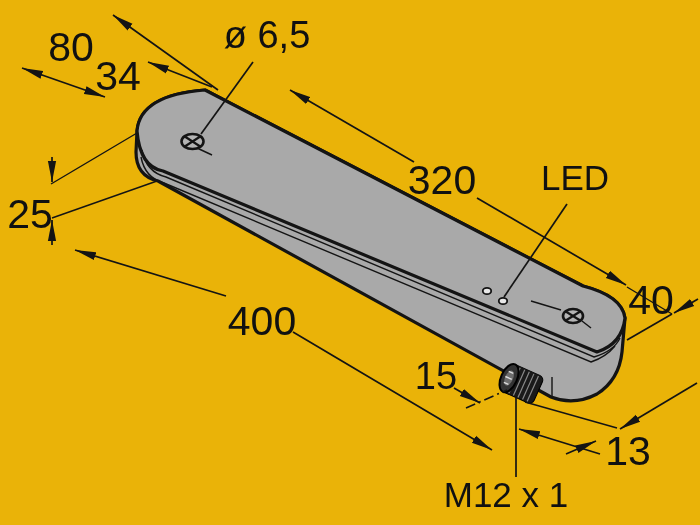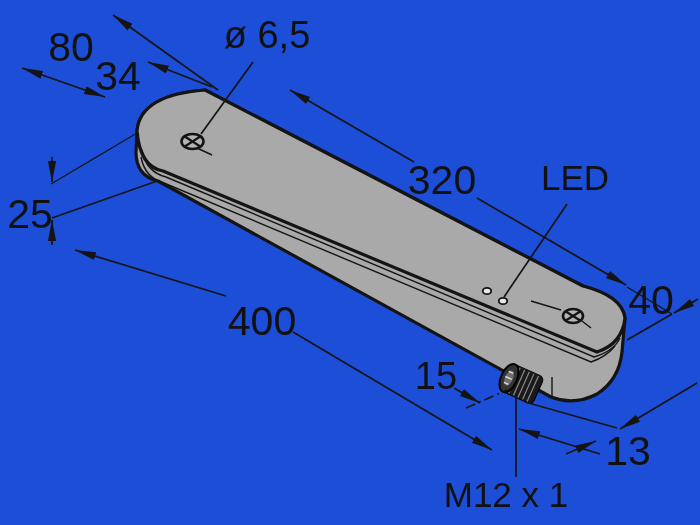--- a/index.html
+++ b/index.html
@@ -1,16 +1,16 @@
 <!DOCTYPE html>
 <html><head>
 <meta charset="utf-8">
 <style>
   html,body{margin:0;padding:0;background:#ffffff;}
-  .canvas{width:700px;height:525px;background:#1d4ed8;overflow:hidden;position:relative;}
+  .canvas{width:700px;height:525px;background:#eab308;overflow:hidden;position:relative;}
   svg{display:block;}
   text{
     font-family:"Liberation Sans","DejaVu Sans",sans-serif;
     fill:#111111;
     font-size:41px;
     text-anchor:middle;
   }
   text.sm{font-size:35px;}
   text.md{font-size:38px;}
   .outline{fill:#a9a9a9;stroke:#141414;stroke-width:3.2;stroke-linejoin:round;}

